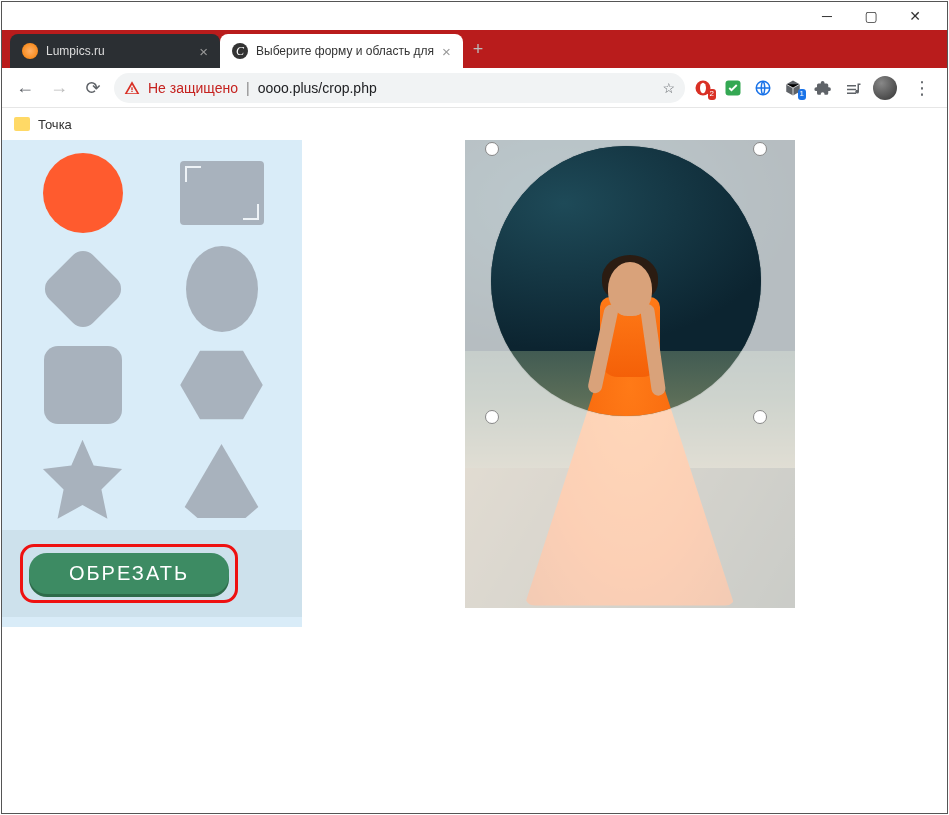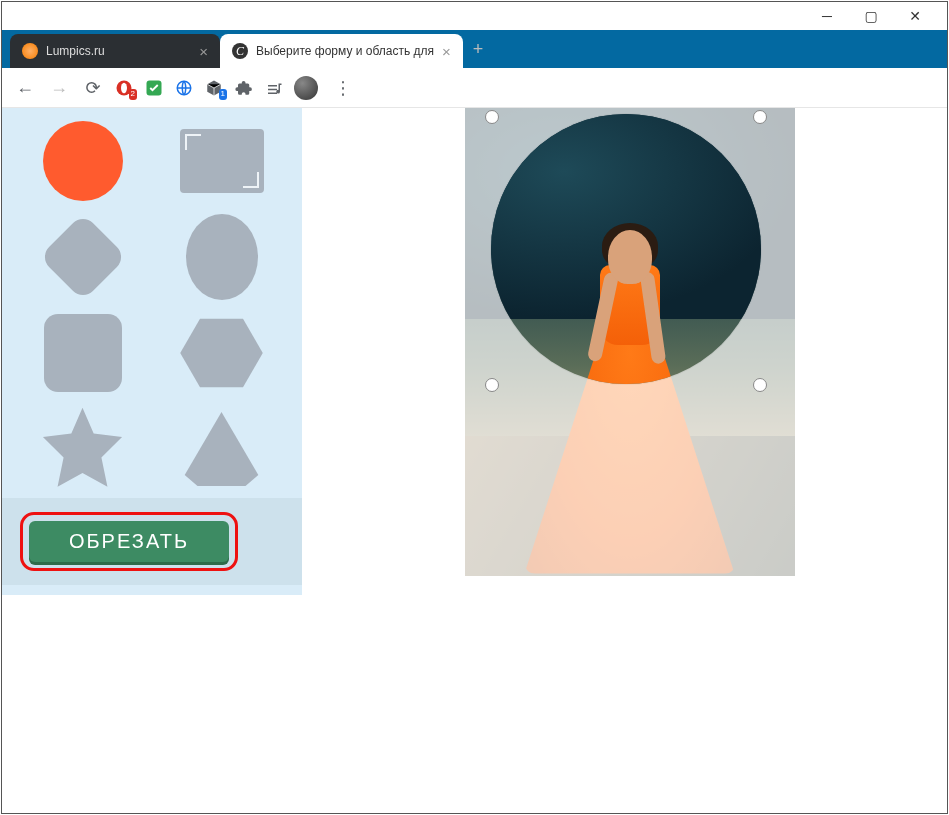--- a/index.html
+++ b/index.html
@@ -30,21 +30,21 @@
       width: 44px;
       height: 28px;
       display: flex;
       align-items: center;
       justify-content: center;
       color: #333;
       font-size: 14px;
     }
     
     .tab-strip {
-      background: #0369a1;
+      background: #b91c1c;
       height: 38px;
       display: flex;
       align-items: flex-end;
       padding: 0 8px;
     }
     .tab {
       height: 34px;
       border-radius: 8px 8px 0 0;
       display: flex;
       align-items: center;
@@ -192,21 +192,21 @@
     }
     .crop-button {
       display: block;
       width: 200px;
       background: #3d8b63;
       color: #fff;
       text-align: center;
       padding: 9px 0;
       font-size: 20px;
       letter-spacing: 2px;
-      border-radius: 6px;
+      border-radius: 18px;
       border: none;
       box-shadow: 0 3px 0 #2e6b4a;
     }
     .crop-highlight {
       border: 3px solid #e11;
       border-radius: 14px;
       padding: 6px 6px;
       width: fit-content;
     }
     .canvas-area {
@@ -327,20 +327,31 @@
       <span>Выберите форму и область для</span>
       <span class="close">×</span>
     </div>
     <div class="new-tab">+</div>
   </div>
 
   <div class="addr-row">
     <div class="nav-btn">←</div>
     <div class="nav-btn disabled">→</div>
     <div class="nav-btn">⟳</div>
+    <div class="url-bar">
+      <span class="warn">
+        <svg viewBox="0 0 24 24">
+            <path fill="#d93025" d="M12 2 1 21h22L12 2zm0 5 7.5 13h-15L12 7zm-1 4v4h2v-4h-2zm0 5v2h2v-2h-2z"></path>
+          </svg>
+      </span>
+      <span class="insecure">Не защищено</span>
+      <span class="sep">|</span>
+      <span class="url">oooo.plus/crop.php</span>
+      <span class="star">☆</span>
+    </div>
     <div class="ext-icons">
       <div class="ext">
         <svg viewBox="0 0 24 24" width="18" height="18">
             <circle cx="12" cy="12" r="10" fill="#d93025"></circle>
             <ellipse cx="12" cy="12" rx="4" ry="7" fill="#fff"></ellipse>
           </svg>
         <span class="ext-badge red">2</span>
       </div>
       <div class="ext">
         <svg viewBox="0 0 24 24" width="18" height="18">
@@ -370,20 +381,24 @@
         <svg viewBox="0 0 24 24" width="18" height="18">
             <path fill="#5f6368" d="M4 18h12v2H4zM4 13h12v2H4zM4 8h12v2H4z"></path>
             <path fill="#5f6368" d="M18 6v8.5a2.5 2.5 0 1 0 2 2.45V8h2V6h-4z"></path>
           </svg>
       </div>
       <div class="avatar-ext"></div>
       <div class="menu-dots">⋮</div>
     </div>
   </div>
 
+  <div class="bm-bar">
+    <span class="bm-icon"></span>
+    <span>Точка</span>
+  </div>
 
 
   <div class="workarea">
     <div class="shape-panel">
       <div class="shape-grid">
         <div class="shape">
             <div class="circle-shape"></div>
           </div>
         <div class="shape">
             <div class="rect-shape"></div>

